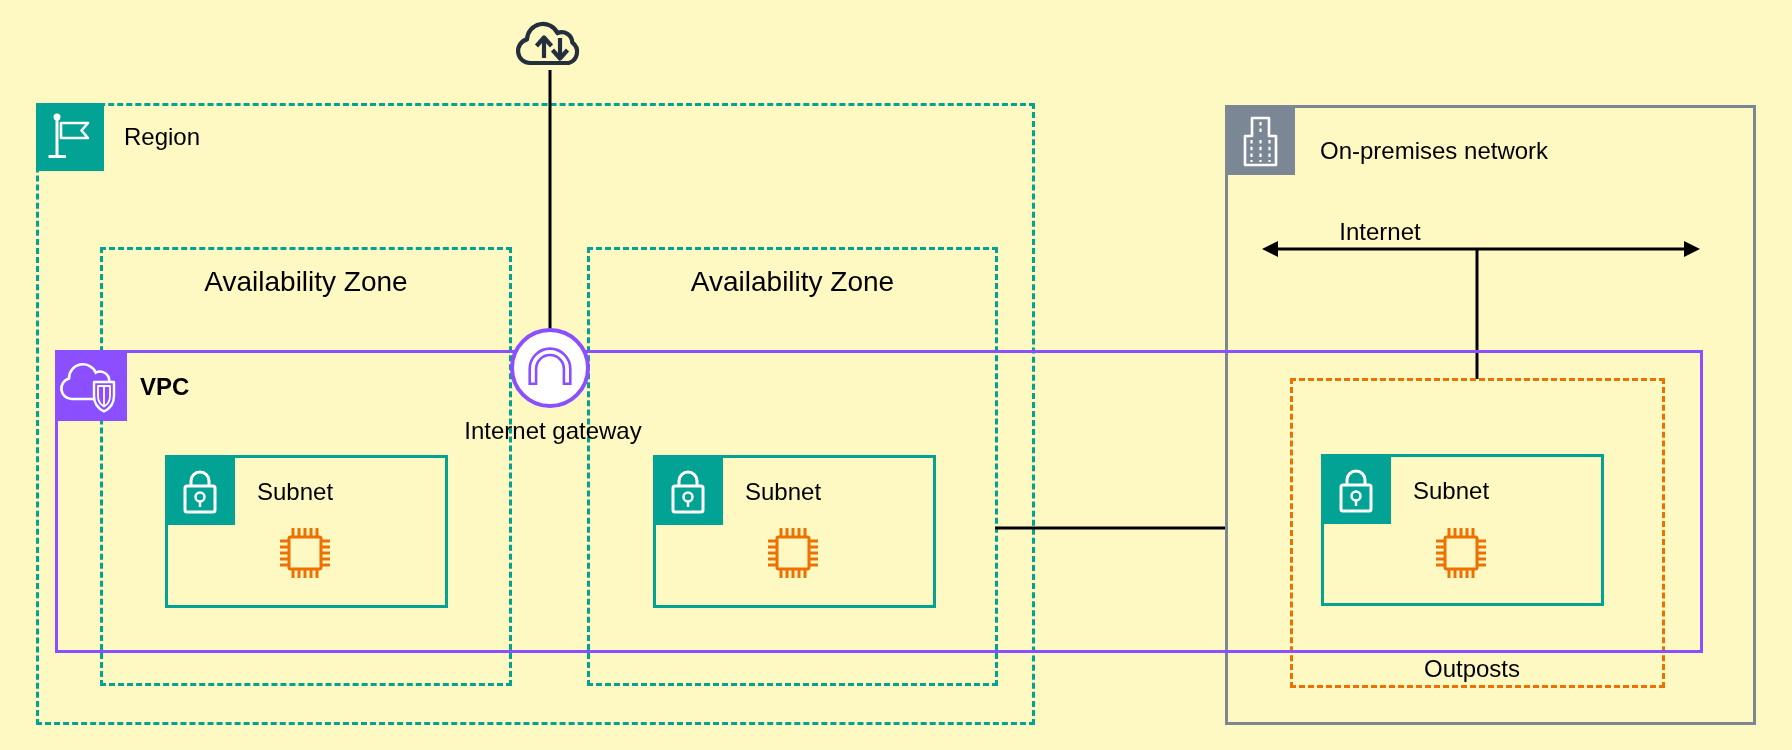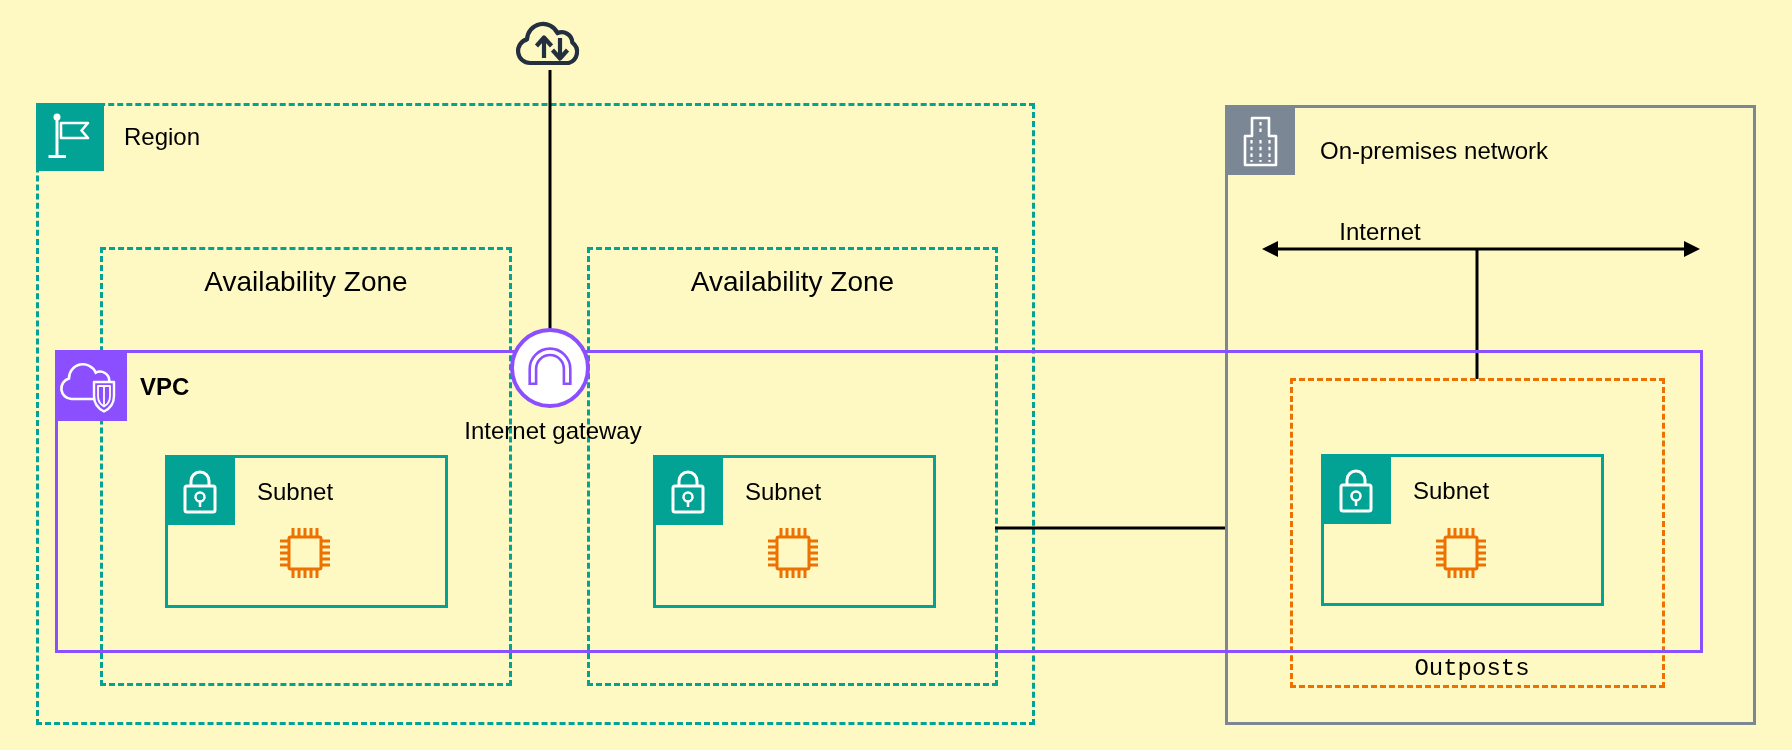--- a/index.html
+++ b/index.html
@@ -85,21 +85,21 @@
       <line x1="26.5" y1="35" x2="26.5" y2="57" stroke="#fff" stroke-width="2.2" stroke-dasharray="3.5 3.2"></line>
       <line x1="35.5" y1="35" x2="35.5" y2="57" stroke="#fff" stroke-width="2.2" stroke-dasharray="3.5 3.2"></line>
       <line x1="44.5" y1="35" x2="44.5" y2="57" stroke="#fff" stroke-width="2.2" stroke-dasharray="3.5 3.2"></line>
     </svg>
   </div>
   <div class="lbl" style="left:1320px;top:136px;">On-premises network</div>
 
   <div class="lbl ctr" style="left:1380px;top:217px;">Internet</div>
 
   <div class="abs outposts-box"></div>
-  <div class="lbl ctr" style="left:1472px;top:654px;font-family:Liberation Mono, monospace;">Outposts</div>
+  <div class="lbl ctr" style="left:1472px;top:654px;">Outposts</div>
 
   <div class="abs vpc-box"></div>
   <div class="icon-sq purple-bg" style="left:55px;top:351px;width:72px;height:70px;">
     <svg width="72" height="70" viewBox="0 0 72 70">
       <path d="M 40 48 H 16.5 A 10.5 10.5 0 0 1 14 27.4 A 14 14 0 0 1 40.8 21.6 A 9.3 9.3 0 0 1 54.3 30" fill="none" stroke="#fff" stroke-width="2.6" stroke-linecap="round"></path>
       <path d="M 39 31 H 59 V 45 Q 59 55.5 49 60.5 Q 39 55.5 39 45 Z" fill="#8C4FFF" stroke="#fff" stroke-width="2.4" stroke-linejoin="round"></path>
       <path d="M 43 35 H 55 V 45 Q 55 52 49 55.6 Q 43 52 43 45 Z" fill="none" stroke="#fff" stroke-width="1.8" stroke-linejoin="round"></path>
       <line x1="49" y1="35" x2="49" y2="55.6" stroke="#fff" stroke-width="1.8"></line>
     </svg>
   </div>

